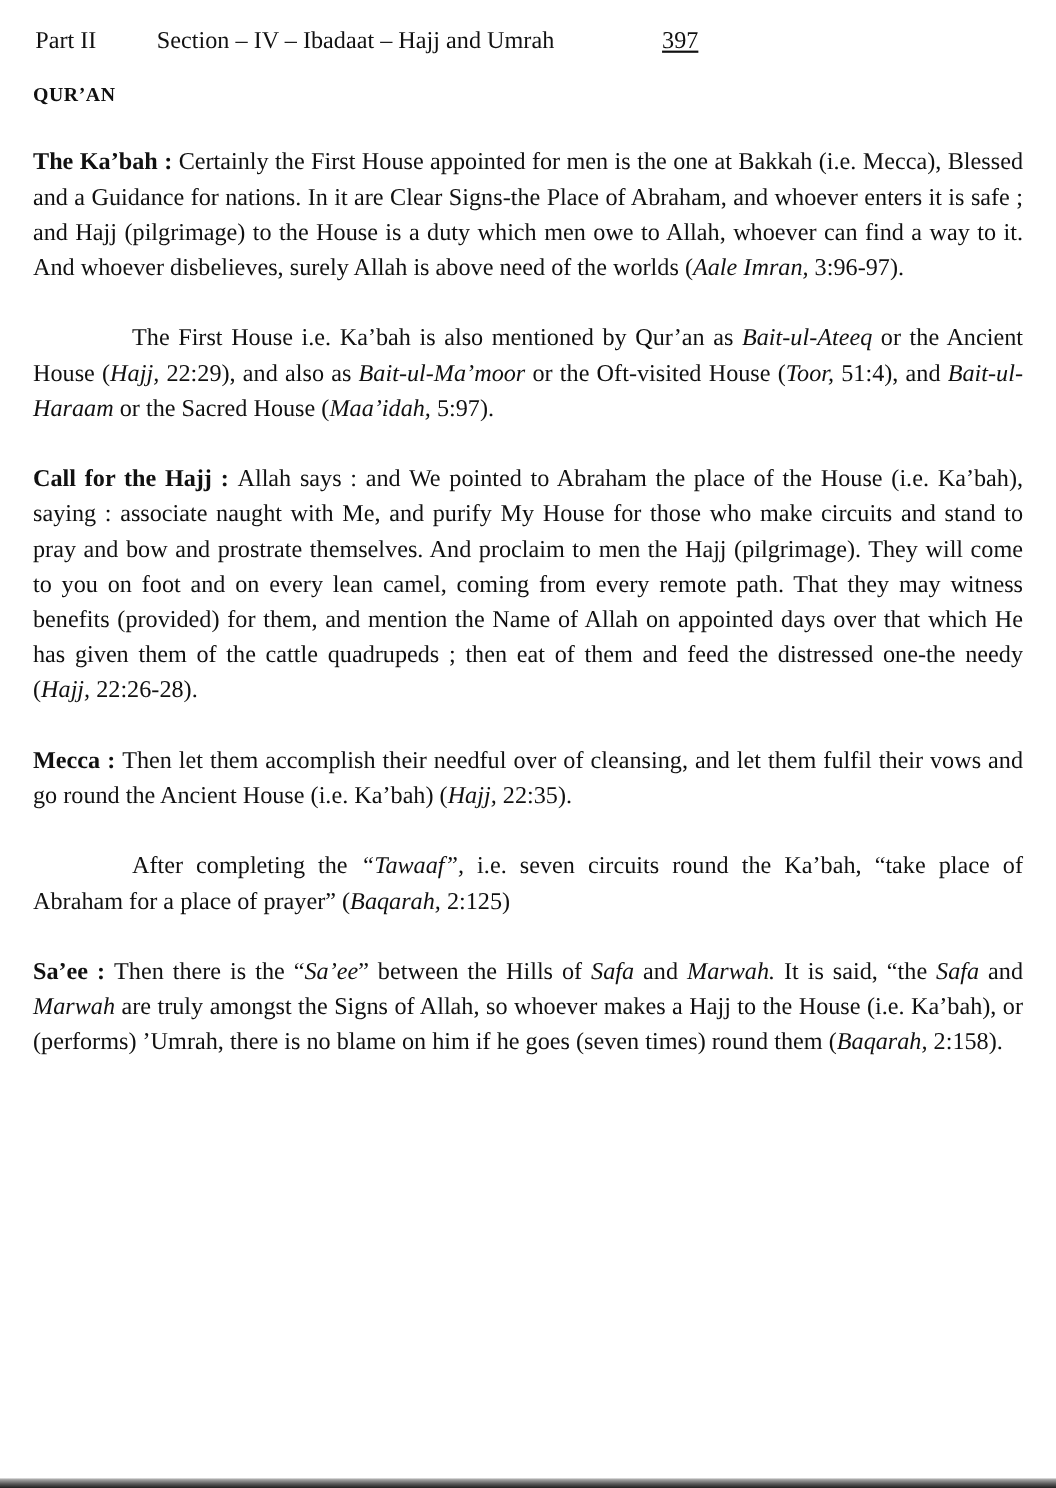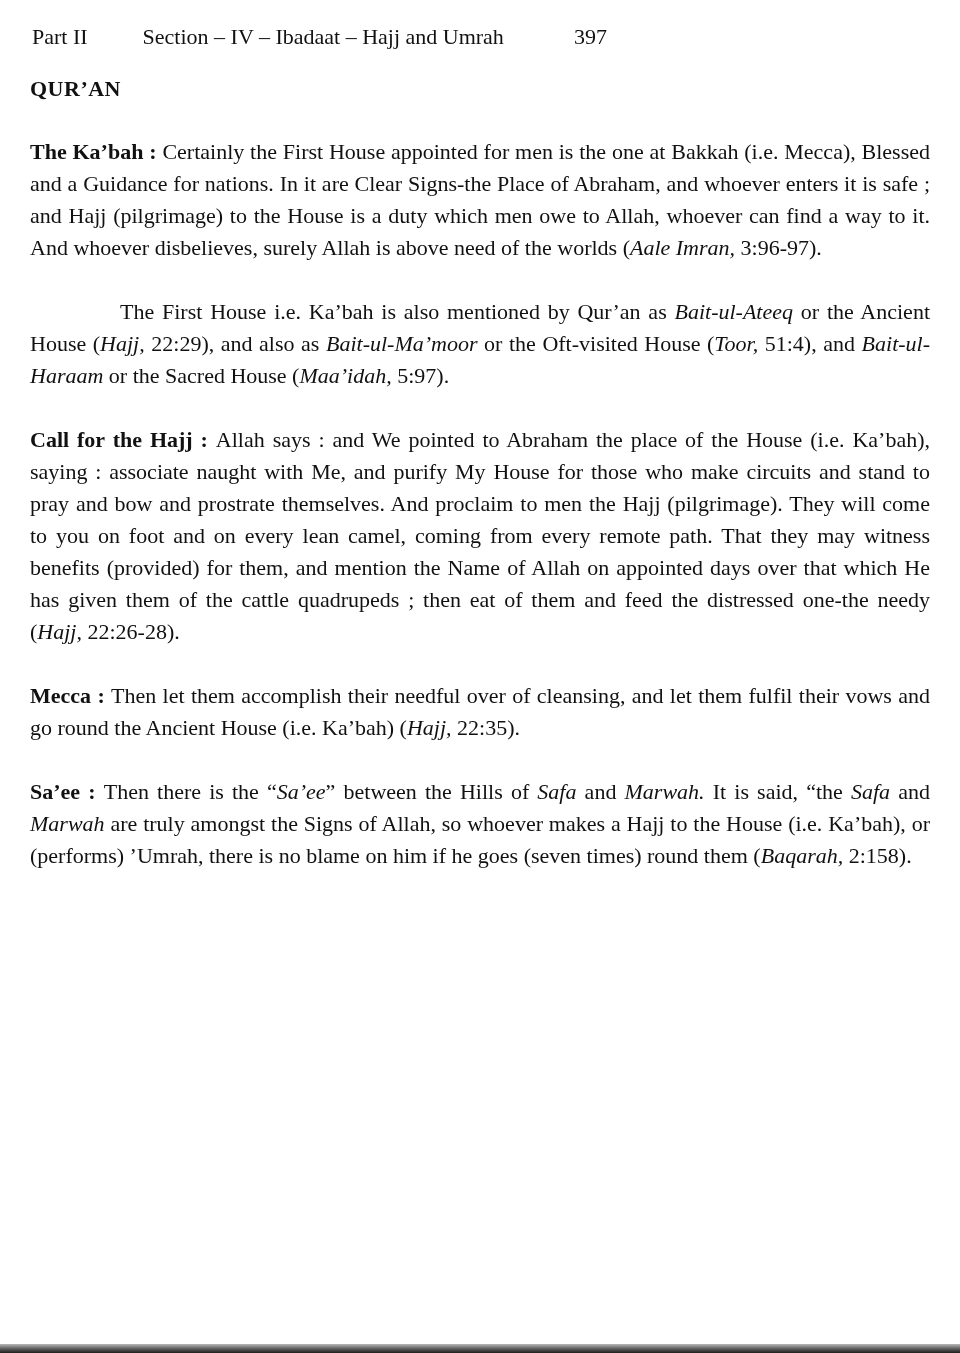--- a/index.html
+++ b/index.html
@@ -31,24 +31,25 @@
     }
     .header .part {
       margin-left: 2px;
     }
     .header .center {
       margin-left: 55px;
     }
     .header .center .it {
     }
     .header .pagenum {
-      margin-left: 70px;
+      margin-left: 98px;
+      text-decoration: underline;
     }
     .heading {
-      font-size: 22px;
+      font-size: 18px;
       font-weight: bold;
       margin: 0 0 34px 0;
       letter-spacing: 0.5px;
     }
     .para {
       font-size: 22px;
       line-height: 32px;
       text-align: justify;
       margin: 0 0 32px 0;
     }
@@ -80,18 +81,19 @@
   <div class="heading">QUR’AN</div>
 
   <p class="para"><span class="b">The Ka’bah : </span><span>Certainly the First House appointed for men is the one at Bakkah (i.e. Mecca), Blessed and a Guidance for nations. In it are Clear Signs-the Place of Abraham, and whoever enters it is safe ; and Hajj (pilgrimage) to the House is a duty which men owe to Allah, whoever can find a way to it. And whoever disbelieves, surely Allah is above need of the worlds (</span><span class="i">Aale Imran,</span><span> 3:96-97).</span></p>
 
   <p class="para indent"><span>The First House i.e. Ka’bah is also mentioned by Qur’an as </span><span class="i">Bait-ul-Ateeq</span><span> or the Ancient House (</span><span class="i">Hajj,</span><span> 22:29), and also as </span><span class="i">Bait-ul-Ma’moor</span><span> or the Oft-visited House (</span><span class="i">Toor,</span><span> 51:4), and </span><span class="i">Bait-ul-Haraam</span><span> or the Sacred House (</span><span class="i">Maa’idah,</span><span> 5:97).</span></p>
 
   <p class="para"><span class="b">Call for the Hajj : </span><span>Allah says : and We pointed to Abraham the place of the House (i.e. Ka’bah), saying : associate naught with Me, and purify My House for those who make circuits and stand to pray and bow and prostrate themselves. And proclaim to men the Hajj (pilgrimage). They will come to you on foot and on every lean camel, coming from every remote path. That they may witness benefits (provided) for them, and mention the Name of Allah on appointed days over that which He has given them of the cattle quadrupeds ; then eat of them and feed the distressed one-the needy (</span><span class="i">Hajj,</span><span> 22:26-28).</span></p>
 
   <p class="para"><span class="b">Mecca : </span><span>Then let them accomplish their needful over of cleansing, and let them fulfil their vows and go round the Ancient House (i.e. Ka’bah) (</span><span class="i">Hajj,</span><span> 22:35).</span></p>
 
+  <p class="para indent"><span>After completing the </span><span class="i">“Tawaaf”,</span><span> i.e. seven circuits round the Ka’bah, “take place of Abraham for a place of prayer” (</span><span class="i">Baqarah,</span><span> 2:125)</span></p>
 
   <p class="para"><span class="b">Sa’ee : </span><span>Then there is the “</span><span class="i">Sa’ee</span><span>” between the Hills of </span><span class="i">Safa</span><span> and </span><span class="i">Marwah.</span><span> It is said, “the </span><span class="i">Safa</span><span> and </span><span class="i">Marwah</span><span> are truly amongst the Signs of Allah, so whoever makes a Hajj to the House (i.e. Ka’bah), or (performs) ’Umrah, there is no blame on him if he goes (seven times) round them (</span><span class="i">Baqarah,</span><span> 2:158).</span></p>
 
 </div>
 
 <div class="scan-edge"></div>
 
 </body></html>

